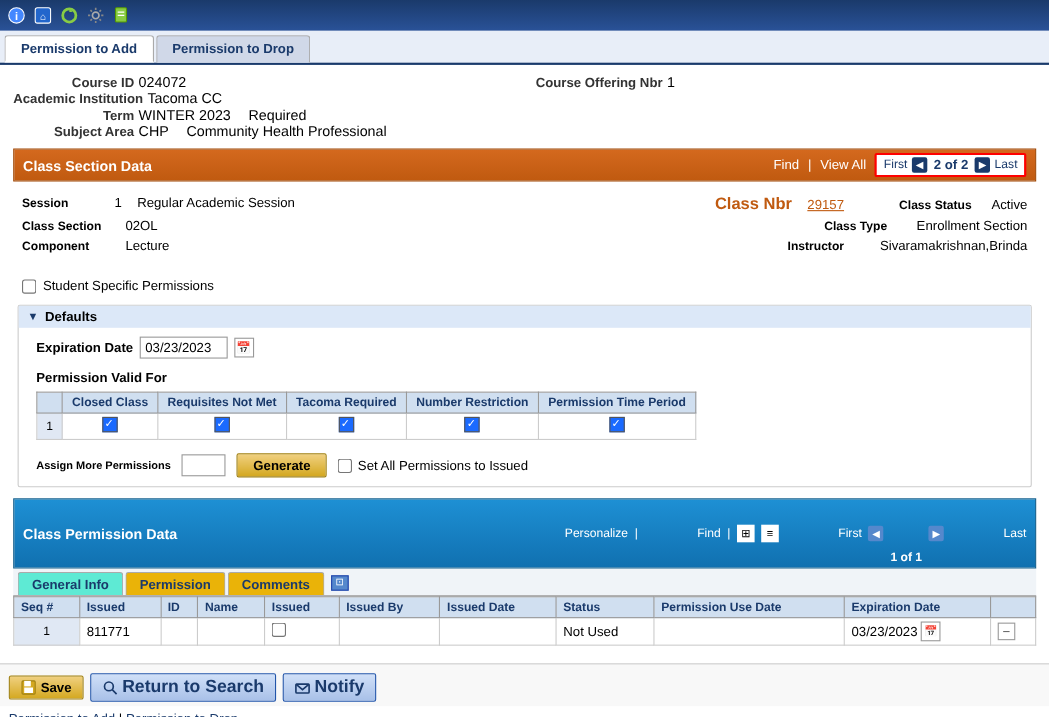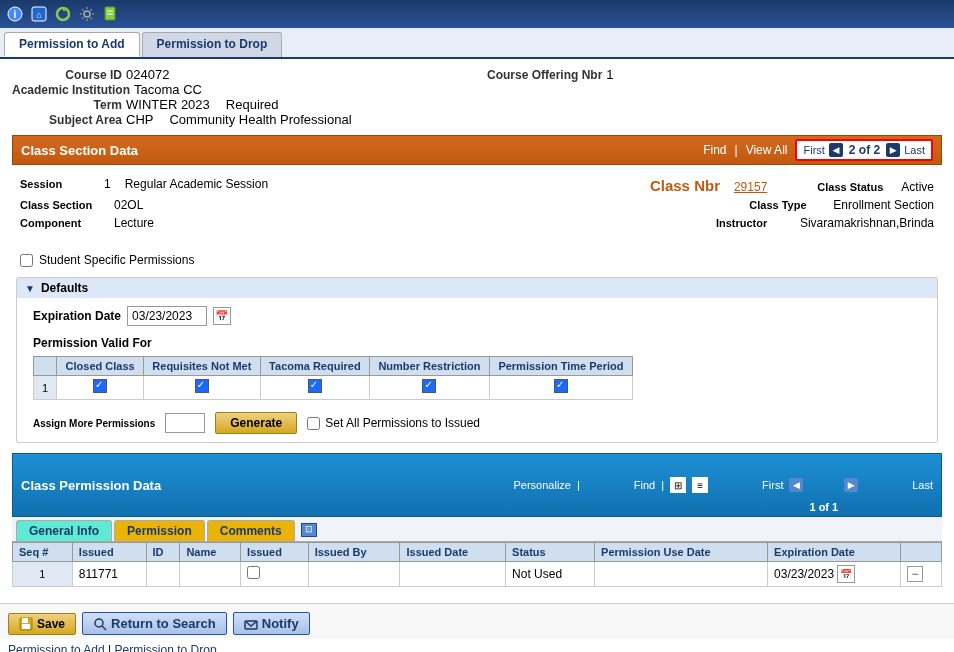--- a/index.html
+++ b/index.html
@@ -420,21 +420,21 @@
       border-radius: 2px;
     }
     .bottom-btn-blue {
       display: flex;
       align-items: center;
       gap: 4px;
       padding: 3px 10px;
       border: 1px solid #2255aa;
       background: linear-gradient(to bottom, #d0e0f8, #a8c0e8);
       cursor: pointer;
-      font-size: 13px;
+      font-size: 16px;
       font-weight: bold;
       border-radius: 2px;
       color: #1a3a6b;
     }
     .bottom-links {
       padding: 4px 8px 6px 8px;
       font-size: 12px;
     }
     .bottom-link {
       color: #1a3a6b;

